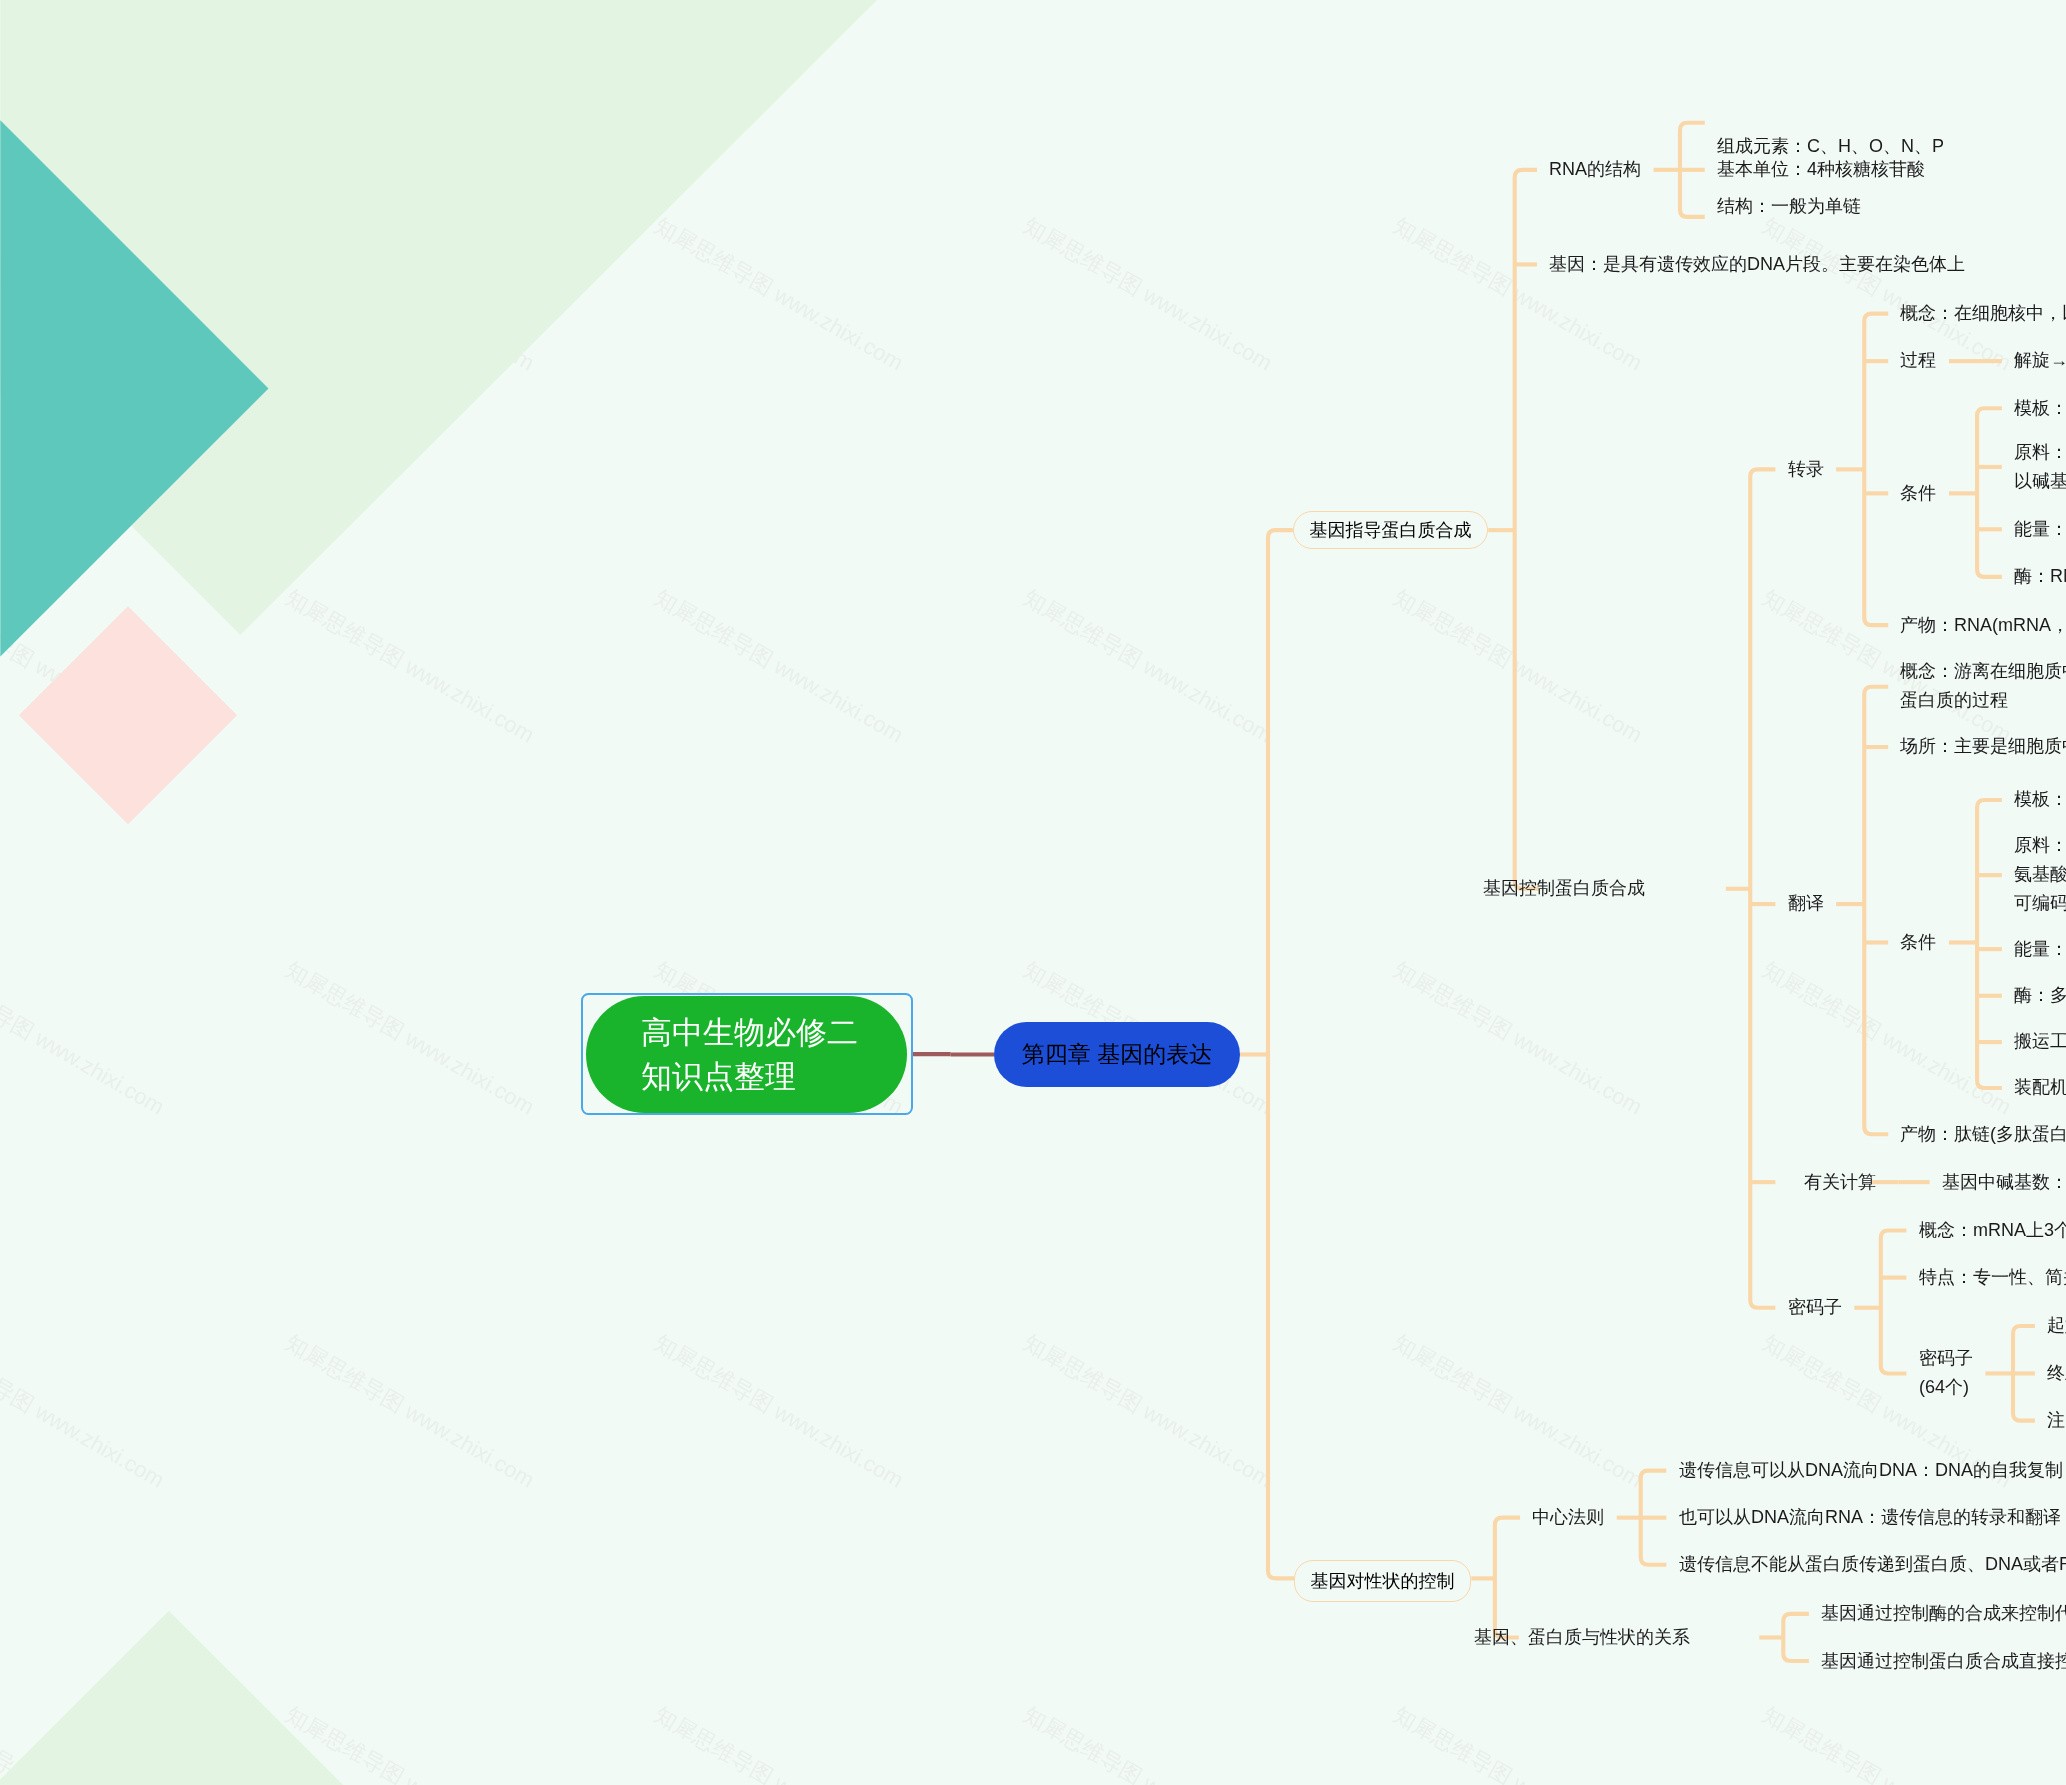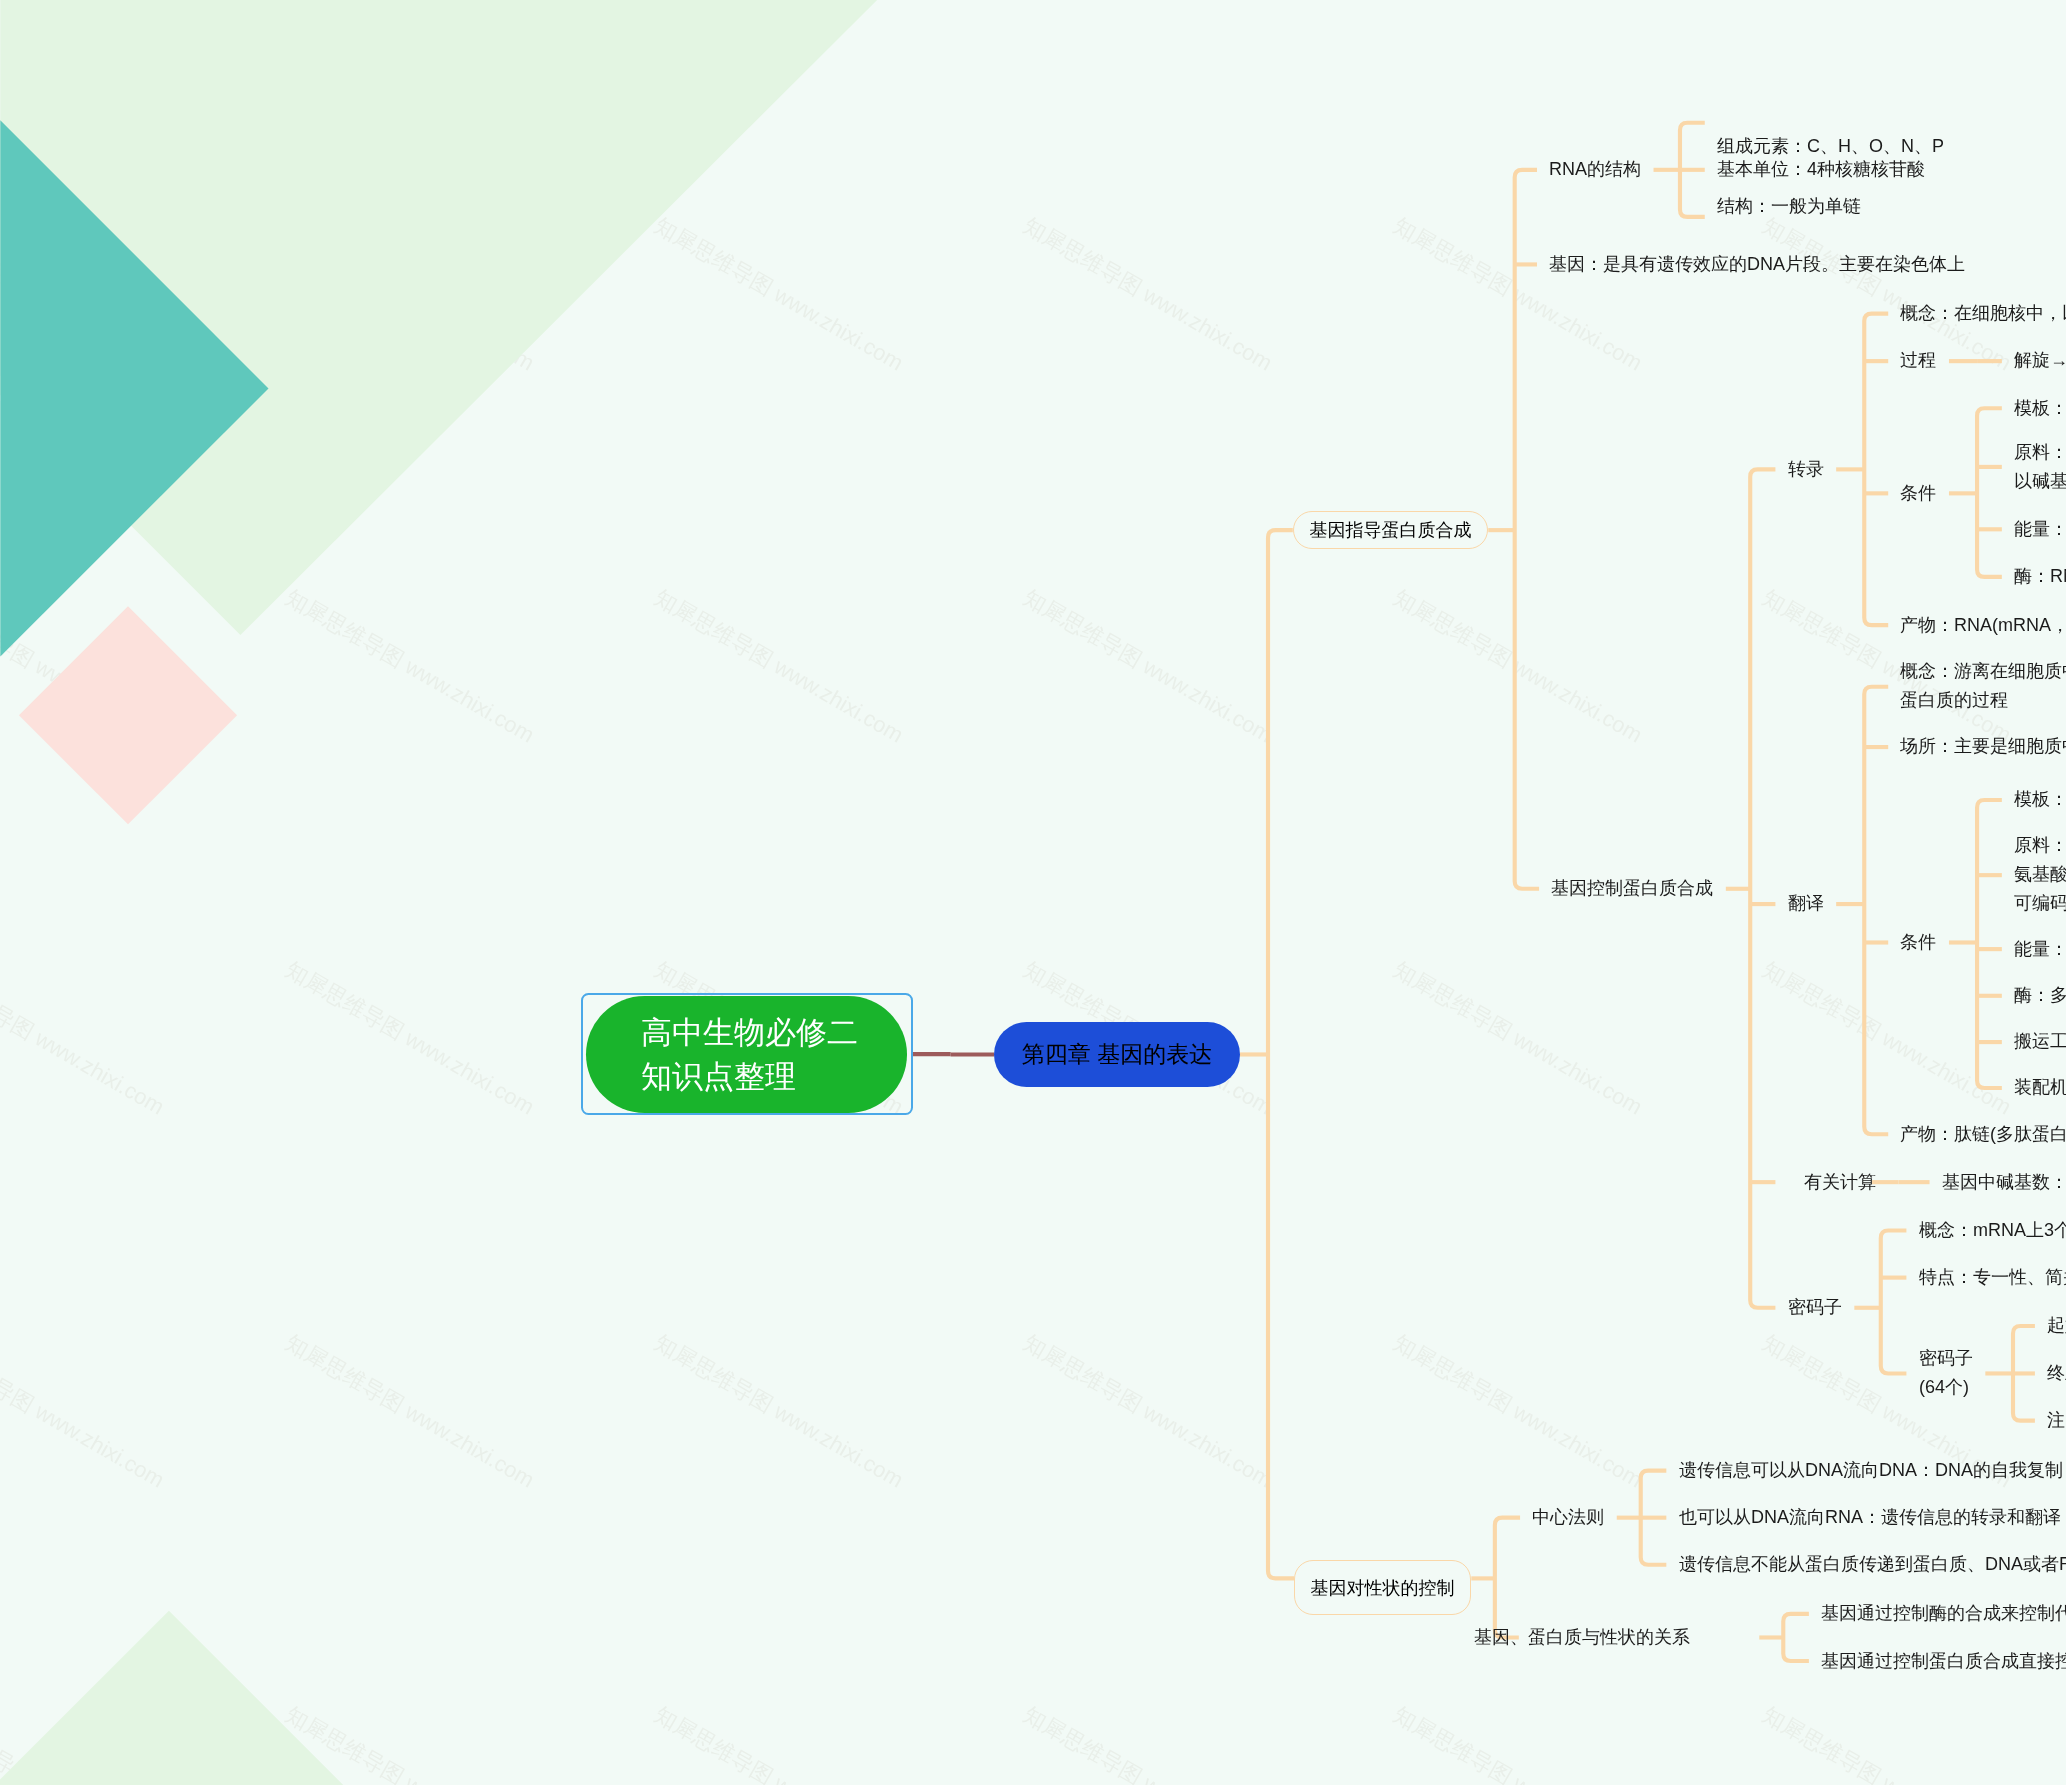--- a/index.html
+++ b/index.html
@@ -121,21 +121,21 @@
       <div style="position: absolute; box-sizing: border-box; border: 2.1px solid rgb(74, 168, 232); border-radius: 7.4px; left: 581px; top: 993px; width: 332px; height: 122px;"></div>
       <div style="position: absolute; display: flex; align-items: center; justify-content: flex-start; white-space: pre; border-radius: 59px; background: rgb(25, 180, 44); color: rgb(255, 255, 255); font-size: 31px; line-height: 44px; left: 586px; top: 996px; width: 321px; height: 117px; padding-left: 55px; box-sizing: border-box;">高中生物必修二
 知识点整理</div>
       <div class="pill" style="left: 994px; top: 1022px; width: 246px; height: 65px; border-radius: 33px; font-size: 23px; background: #1d4ed8;">第四章 基因的表达</div>
       <div class="pill" style="left: 1293px; top: 511px; width: 195px; height: 38px; border-radius: 19px; font-size: 18px; border: 1.7px solid rgb(250, 215, 168);">基因指导蛋白质合成</div>
       <div class="node" style="left: 1549px; top: 155px;">RNA的结构</div>
       <div class="node" style="left: 1717px; top: 108px; margin-top: 24px;">组成元素：C、H、O、N、P</div>
       <div class="node" style="left: 1717px; top: 155px;">基本单位：4种核糖核苷酸</div>
       <div class="node" style="left: 1717px; top: 192px;">结构：一般为单链</div>
       <div class="node" style="left: 1549px; top: 250px;">基因：是具有遗传效应的DNA片段。主要在染色体上</div>
-      <div class="node" style="left: 1551px; top: 874px;">基因控制蛋白质合成</div>
+      <div class="node" style="left: 1483px; top: 874px;">基因控制蛋白质合成</div>
       <div class="node" style="left: 1788px; top: 455px;">转录</div>
       <div class="node" style="left: 1900px; top: 299px;">概念：在细胞核中，以DNA的一条链为模板，按照碱基互补配对原则，合成RNA的过程</div>
       <div class="node" style="left: 1900px; top: 346px;">过程</div>
       <div class="node" style="left: 2014px; top: 346px;">解旋→配对→连接→释放</div>
       <div class="node" style="left: 1900px; top: 479px;">条件</div>
       <div class="node" style="left: 2014px; top: 394px;">模板：DNA的一条单链(模板链)</div>
       <div class="node" style="left: 2014px; top: 438px;">原料：四种游离的脱氧核糖核酸，
 以碱基互补配对原则(A-U，T-A，G-C，C-G)</div>
       <div class="node" style="left: 2014px; top: 515px;">能量：ATP</div>
       <div class="node" style="left: 2014px; top: 562px;">酶：RNA聚合酶(解旋，催化酯键形成)</div>
@@ -157,21 +157,21 @@
       <div class="node" style="left: 1804px; top: 1168px;">有关计算</div>
       <div class="node" style="left: 1942px; top: 1168px;">基因中碱基数：mRNA分子中碱基数：氨基酸数=6：3：1</div>
       <div class="node" style="left: 1788px; top: 1293px;">密码子</div>
       <div class="node" style="left: 1919px; top: 1216px;">概念：mRNA上3个相邻的碱基决定1个氨基酸。每3个这样的碱基又称为1个密码子</div>
       <div class="node" style="left: 1919px; top: 1263px;">特点：专一性、简并性、通用性</div>
       <div class="node" style="left: 1919px; top: 1344px;">密码子
 (64个)</div>
       <div class="node" style="left: 2047px; top: 1311px;">起始密码：AUG，GUG</div>
       <div class="node" style="left: 2047px; top: 1359px;">终止码：UAA，UAG，UGA</div>
       <div class="node" style="left: 2047px; top: 1406px;">注：决定氨基酸的密码子有61个，终止密码不编码氨基酸</div>
-      <div class="pill" style="left: 1294px; top: 1560px; width: 177px; height: 55px; border-radius: 19px; font-size: 18px; border: 1.7px solid rgb(250, 215, 168); text-align: right;">基因对性状的控制</div>
+      <div class="pill" style="left: 1294px; top: 1560px; width: 177px; height: 42px; border-radius: 19px; font-size: 18px; border: 1.7px solid rgb(250, 215, 168); text-align: right;">基因对性状的控制</div>
       <div class="node" style="left: 1532px; top: 1503px;">中心法则</div>
       <div class="node" style="left: 1679px; top: 1456px;">遗传信息可以从DNA流向DNA：DNA的自我复制</div>
       <div class="node" style="left: 1679px; top: 1503px;">也可以从DNA流向RNA：遗传信息的转录和翻译</div>
       <div class="node" style="left: 1679px; top: 1550px;">遗传信息不能从蛋白质传递到蛋白质、DNA或者RNA</div>
       <div class="node" style="left: 1474px; top: 1623px;">基因、蛋白质与性状的关系</div>
       <div class="node" style="left: 1821px; top: 1599px;">基因通过控制酶的合成来控制代谢。进而控制生物体性状</div>
       <div class="node" style="left: 1821px; top: 1647px;">基因通过控制蛋白质合成直接控制形状</div>
     </div>
 
 </div>

